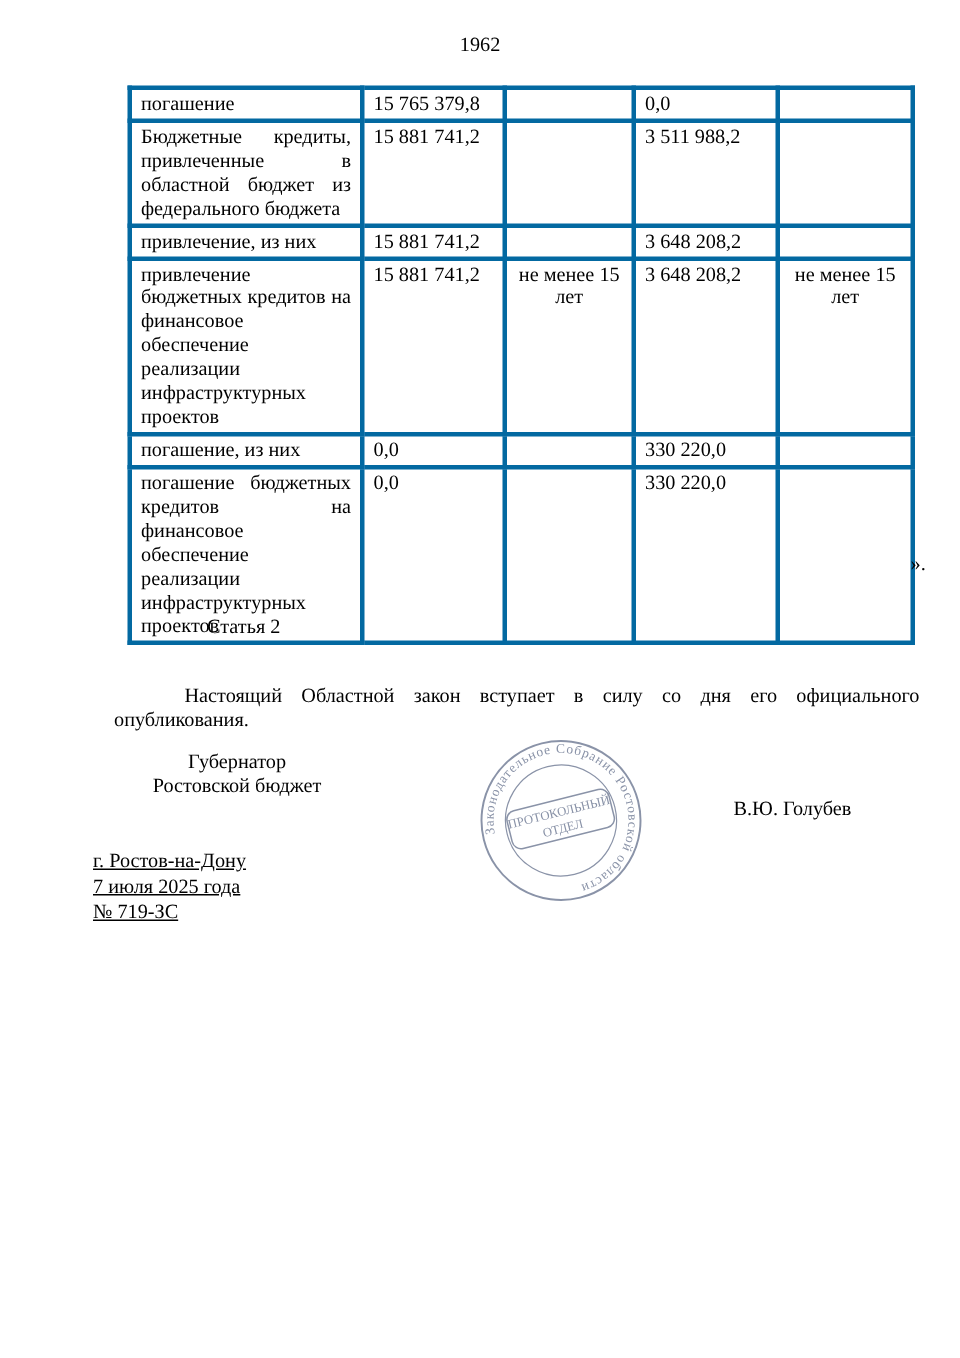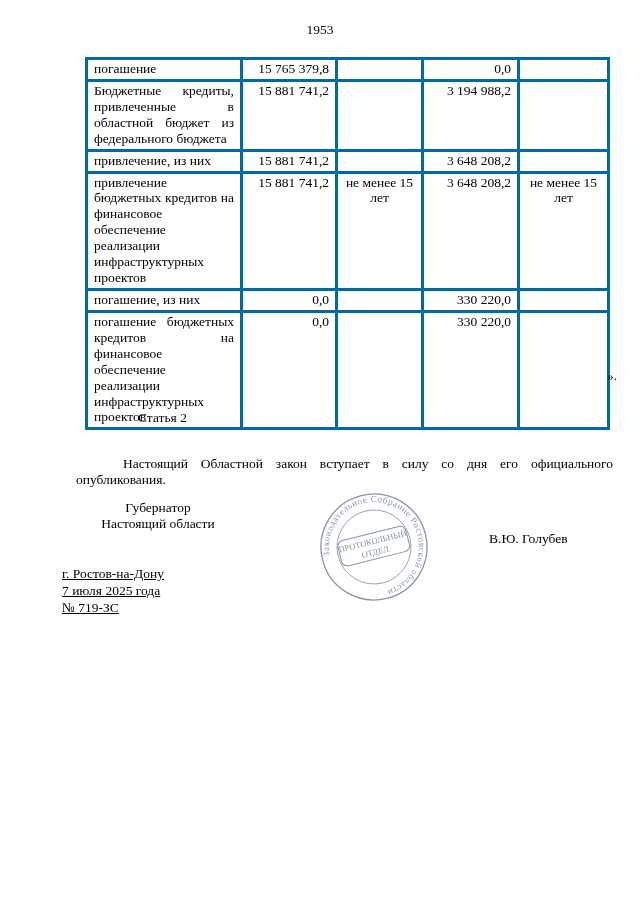--- a/index.html
+++ b/index.html
@@ -17,21 +17,21 @@
     position:absolute;top:57px;left:85px;width:522px;
     border-collapse:collapse;table-layout:fixed;
   }
   table.budget td{
     border:3px solid #0369a1;
     vertical-align:top;
     padding:1px 6px 2px 6px;
     font-size:13.5px;
   }
   td.c-text{text-align:justify;padding-left:7px;padding-right:7px;}
-  td.c-num{text-align:right;padding-right:10px;}
+  td.c-num{text-align:left;padding-right:10px;}
   td.c-cond{text-align:center;padding-left:4px;padding-right:4px;}
   .closing-mark{
     position:absolute;top:368px;left:607px;
   }
   .article-heading{
     position:absolute;top:410px;left:138px;font-weight:normal;
   }
   .article-body{
     position:absolute;top:444px;left:64px;width:537px;margin:12px;
     text-align:justify;text-indent:47px;
@@ -48,21 +48,21 @@
   .footer{
     position:absolute;top:566px;left:62px;
   }
   .footer div{margin:0 0 1px 0;text-decoration:underline;}
 </style>
 </head>
 <body>
 
 <div>
 
-  <div class="page-number">1953</div>
+  <div class="page-number">1962</div>
 
   <table class="budget">
     <colgroup>
       <col style="width:155px">
         <col style="width:95px">
         <col style="width:86px">
         <col style="width:96px">
         <col style="width:90px">
     </colgroup>
     <tbody>
@@ -70,21 +70,21 @@
         <td class="c-text">погашение</td>
         <td class="c-num">15 765 379,8</td>
         <td class="c-cond"></td>
         <td class="c-num">0,0</td>
         <td class="c-cond"></td>
       </tr>
       <tr>
         <td class="c-text">Бюджетные кредиты, привлеченные в областной бюджет из федерального бюджета</td>
         <td class="c-num">15 881 741,2</td>
         <td class="c-cond"></td>
-        <td class="c-num">3 194 988,2</td>
+        <td class="c-num">3 511 988,2</td>
         <td class="c-cond"></td>
       </tr>
       <tr>
         <td class="c-text">привлечение, из них</td>
         <td class="c-num">15 881 741,2</td>
         <td class="c-cond"></td>
         <td class="c-num">3 648 208,2</td>
         <td class="c-cond"></td>
       </tr>
       <tr>
@@ -112,21 +112,21 @@
   </table>
 
   <div class="closing-mark">».</div>
 
   <div class="article-heading">Статья 2</div>
 
   <p class="article-body">Настоящий Областной закон вступает в силу со дня его официального опубликования.</p>
 
   <div class="sig-left">
     <div>Губернатор</div>
-    <div>Настоящий области</div>
+    <div>Ростовской бюджет</div>
   </div>
 
   <div class="stamp-wrap">
     <svg width="132" height="122" viewBox="0 0 132 122">
       <g color="#8a93a8" transform="rotate(-14 66 61)">
         <circle cx="66" cy="61" r="53" fill="none" stroke="currentColor" stroke-width="1.3"></circle>
         <circle cx="66" cy="61" r="37" fill="none" stroke="currentColor" stroke-width="0.8"></circle>
         <defs>
           <path id="ring-path" d="M 66,61 m -45,0 a 45,45 0 1,1 90,0 a 45,45 0 1,1 -90,0"></path>
         </defs>

